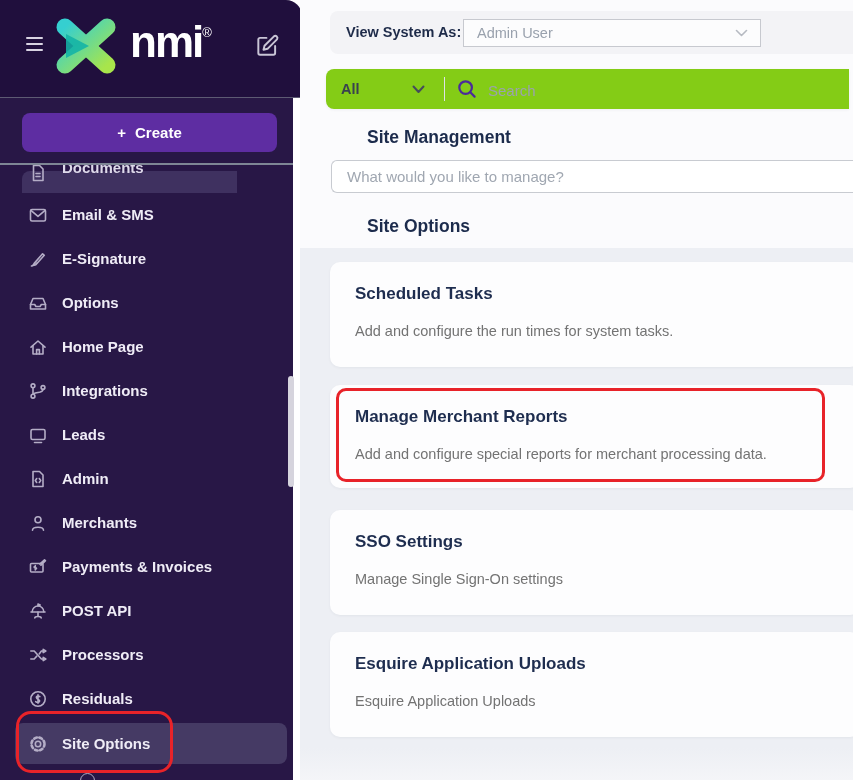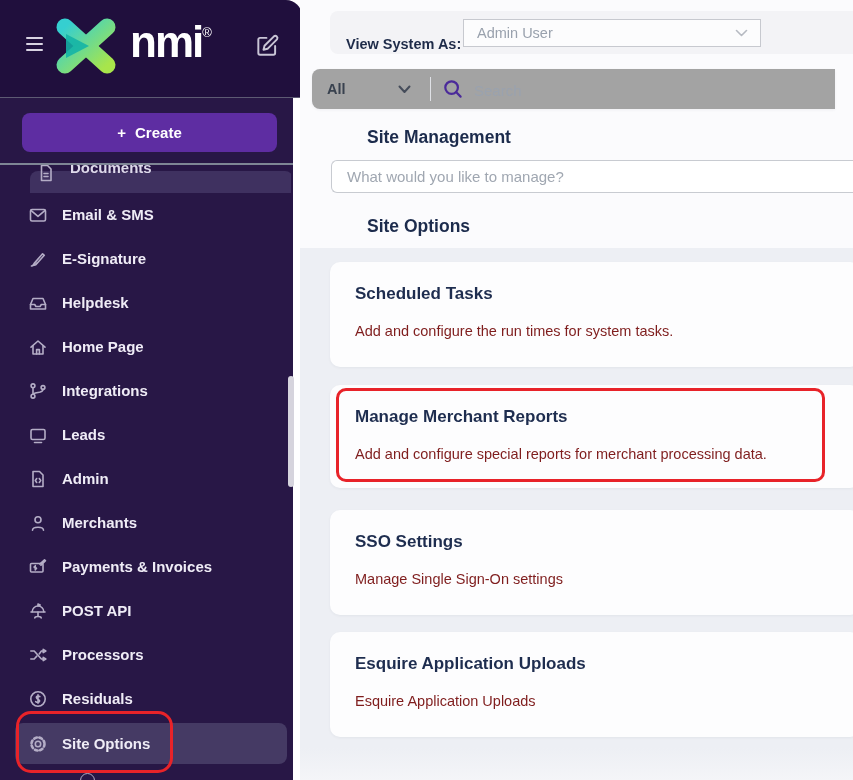--- a/index.html
+++ b/index.html
@@ -16,59 +16,59 @@
   .hamburger{left:26px;top:37px;width:18px;height:16px;cursor:pointer;}
   .hamburger span{display:block;width:17px;height:2.4px;background:#d8d3e2;border-radius:2px;margin-bottom:3.6px;}
   .logo-mark{left:48px;top:14px;}
   .logo-word{left:130px;top:20px;font-size:44px;font-weight:700;letter-spacing:-2px;color:#ffffff;line-height:1;text-align:center;}
   .logo-reg{font-size:13px;font-weight:400;letter-spacing:0;vertical-align:20px;}
   .edit-icn{left:254px;top:33px;cursor:pointer;}
   .create-btn{left:22px;top:113px;width:255px;height:39px;background:#5e2da2;border-radius:8px;
     display:flex;align-items:center;justify-content:center;gap:9px;color:#ffffff;
     font-size:15px;font-weight:700;cursor:pointer;}
   .divider2{left:0;top:163px;width:293px;height:1.5px;background:#8d9aa3;opacity:.85;}
-  .docs-clip{left:8px;top:165px;width:283px;height:28px;overflow:hidden;}
+  .docs-clip{left:0;top:165px;width:237px;height:28px;overflow:hidden;}
   .docs-hl{position:absolute;left:22px;top:6px;width:263px;height:30px;background:#3f3160;border-radius:8px;}
   .menu-row{left:0;width:293px;height:40px;cursor:pointer;}
   .menu-row .icn{position:absolute;left:28px;top:10px;}
   .menu-row .lbl{position:absolute;left:62px;top:0;line-height:40px;font-size:15px;font-weight:700;color:#efecf6;}
   .row-hl{left:15px;top:723px;width:272px;height:41px;background:#453a64;border-radius:8px;}
   .red-box-sidebar{left:16px;top:711px;width:157px;height:62px;border:3px solid #e82329;border-radius:15px;
     box-sizing:border-box;pointer-events:none;z-index:40;}
   .gutter{left:293px;top:98px;width:7px;height:682px;background:#ffffff;}
   .scroll-thumb{left:288px;top:376px;width:6px;height:111px;background:#d6d4dd;border-radius:3px;cursor:pointer;z-index:30;}
   .partial-icn{left:80px;top:773px;width:13px;height:13px;border:1.7px solid #b2abc4;border-radius:50%;}
   
   .main{left:300px;top:0;width:553px;height:780px;background:#fbfbfd;overflow:hidden;}
   .graybar{position:absolute;left:30px;top:11px;width:523px;height:43px;background:#f3f3f6;border-radius:8px 0 0 8px;}
-  .vsa-label{position:absolute;left:16px;top:12px;line-height:43px;font-size:14.5px;font-weight:700;color:#1e2b49;}
+  .vsa-label{position:absolute;left:16px;top:0;line-height:43px;font-size:14.5px;font-weight:700;color:#1e2b49;}
   .vsa-select{position:absolute;left:133px;top:8px;width:298px;height:28px;background:#fcfcfd;
     border:1px solid #c7c9cf;border-radius:0;box-sizing:border-box;cursor:pointer;}
   .vsa-value{position:absolute;left:13px;top:0;line-height:26px;font-size:14.5px;color:#99a1ad;}
   .vsa-chev{position:absolute;right:12px;top:9px;}
-  .searchbar{position:absolute;left:12px;top:69px;width:523px;height:40px;background:#a3a3a3;
+  .searchbar{position:absolute;left:26px;top:69px;width:523px;height:40px;background:#84cc16;
     border-radius:8px 0 0 8px;box-shadow:0 1px 3px rgba(30,40,70,.06);}
   .scope{position:absolute;left:15px;top:0;line-height:40px;font-size:14.5px;font-weight:600;color:#39424f;}
   .scope-chev{position:absolute;left:86px;top:16px;}
   .vdiv{position:absolute;left:118px;top:8px;width:1px;height:24px;background:#dfe1e6;}
   .search-icn{position:absolute;left:131px;top:10px;}
   .search-input{position:absolute;left:160px;top:0;width:330px;height:40px;border:0;outline:0;background:transparent;
     font-family:"Liberation Sans",sans-serif;font-size:15px;color:#39424f;}
   .search-input::placeholder{color:#9aa2ae;opacity:1;}
   .h-section{left:40px;font-size:17.5px;font-weight:700;color:#1c2b4c;margin-left:27px;}
   .manage-input{left:31px;top:160px;width:522px;height:33px;border:1px solid #c8cbd1;border-right:none;
     border-radius:6px 0 0 6px;box-sizing:border-box;padding:0 0 0 15px;outline:0;background:#ffffff;
     font-family:"Liberation Sans",sans-serif;font-size:15px;color:#39424f;}
   .manage-input::placeholder{color:#a0a7b1;opacity:1;}
   .graysection{left:0;top:248px;width:553px;height:532px;
     background:linear-gradient(180deg,#edeff4 0%,#edeff4 94%,#f4f5f8 100%);}
   .card{position:absolute;left:30px;width:530px;height:105px;background:#fdfdfe;border-radius:10px;
     box-shadow:0 1px 3px rgba(20,30,60,.05);cursor:pointer;}
   .card .c-title{position:absolute;left:25px;top:22px;font-size:17px;font-weight:700;color:#1e2d4f;}
-  .card .c-desc{position:absolute;left:25px;top:61px;font-size:14.5px;color:#7f1d1d;}
+  .card .c-desc{position:absolute;left:25px;top:61px;font-size:14.5px;color:#737373;}
   .red-box-card{position:absolute;left:36px;top:388px;width:489px;height:94px;border:3px solid #e82329;
     border-radius:10px;box-sizing:border-box;pointer-events:none;z-index:40;}
   svg{display:block;}
 </style>
 </head>
 <body>
 
 <div class="abs sidebar-body"></div>
 
 <div class="abs sidebar-header">
@@ -129,21 +129,21 @@
       <path d="M6.2 14.4 14.6 4.8l1.7 1.5-8.5 9.5-3 .8z"></path>
   </svg>
   <div class="lbl">E-Signature</div>
 </div>
 
 <div class="abs menu-row" style="top:283px">
   <svg class="icn" width="20" height="20" viewBox="0 0 20 20" fill="none" stroke="#b4adc6" stroke-width="1.6" stroke-linecap="round" stroke-linejoin="round">
     <path d="M2.5 11.5 5 5.5h10l2.5 6V16h-15z"></path>
       <path d="M2.5 11.5h4.2l1.2 2h4.2l1.2-2h4.2"></path>
   </svg>
-  <div class="lbl">Helpdesk</div>
+  <div class="lbl">Options</div>
 </div>
 
 <div class="abs menu-row" style="top:327px">
   <svg class="icn" width="20" height="20" viewBox="0 0 20 20" fill="none" stroke="#b4adc6" stroke-width="1.6" stroke-linecap="round" stroke-linejoin="round">
     <path d="M3 10.2 10 4l7 6.2"></path>
       <path d="M5 8.8V17h10V8.8"></path>
       <path d="M8.6 17v-4.4h2.8V17"></path>
   </svg>
   <div class="lbl">Home Page</div>
 </div>

